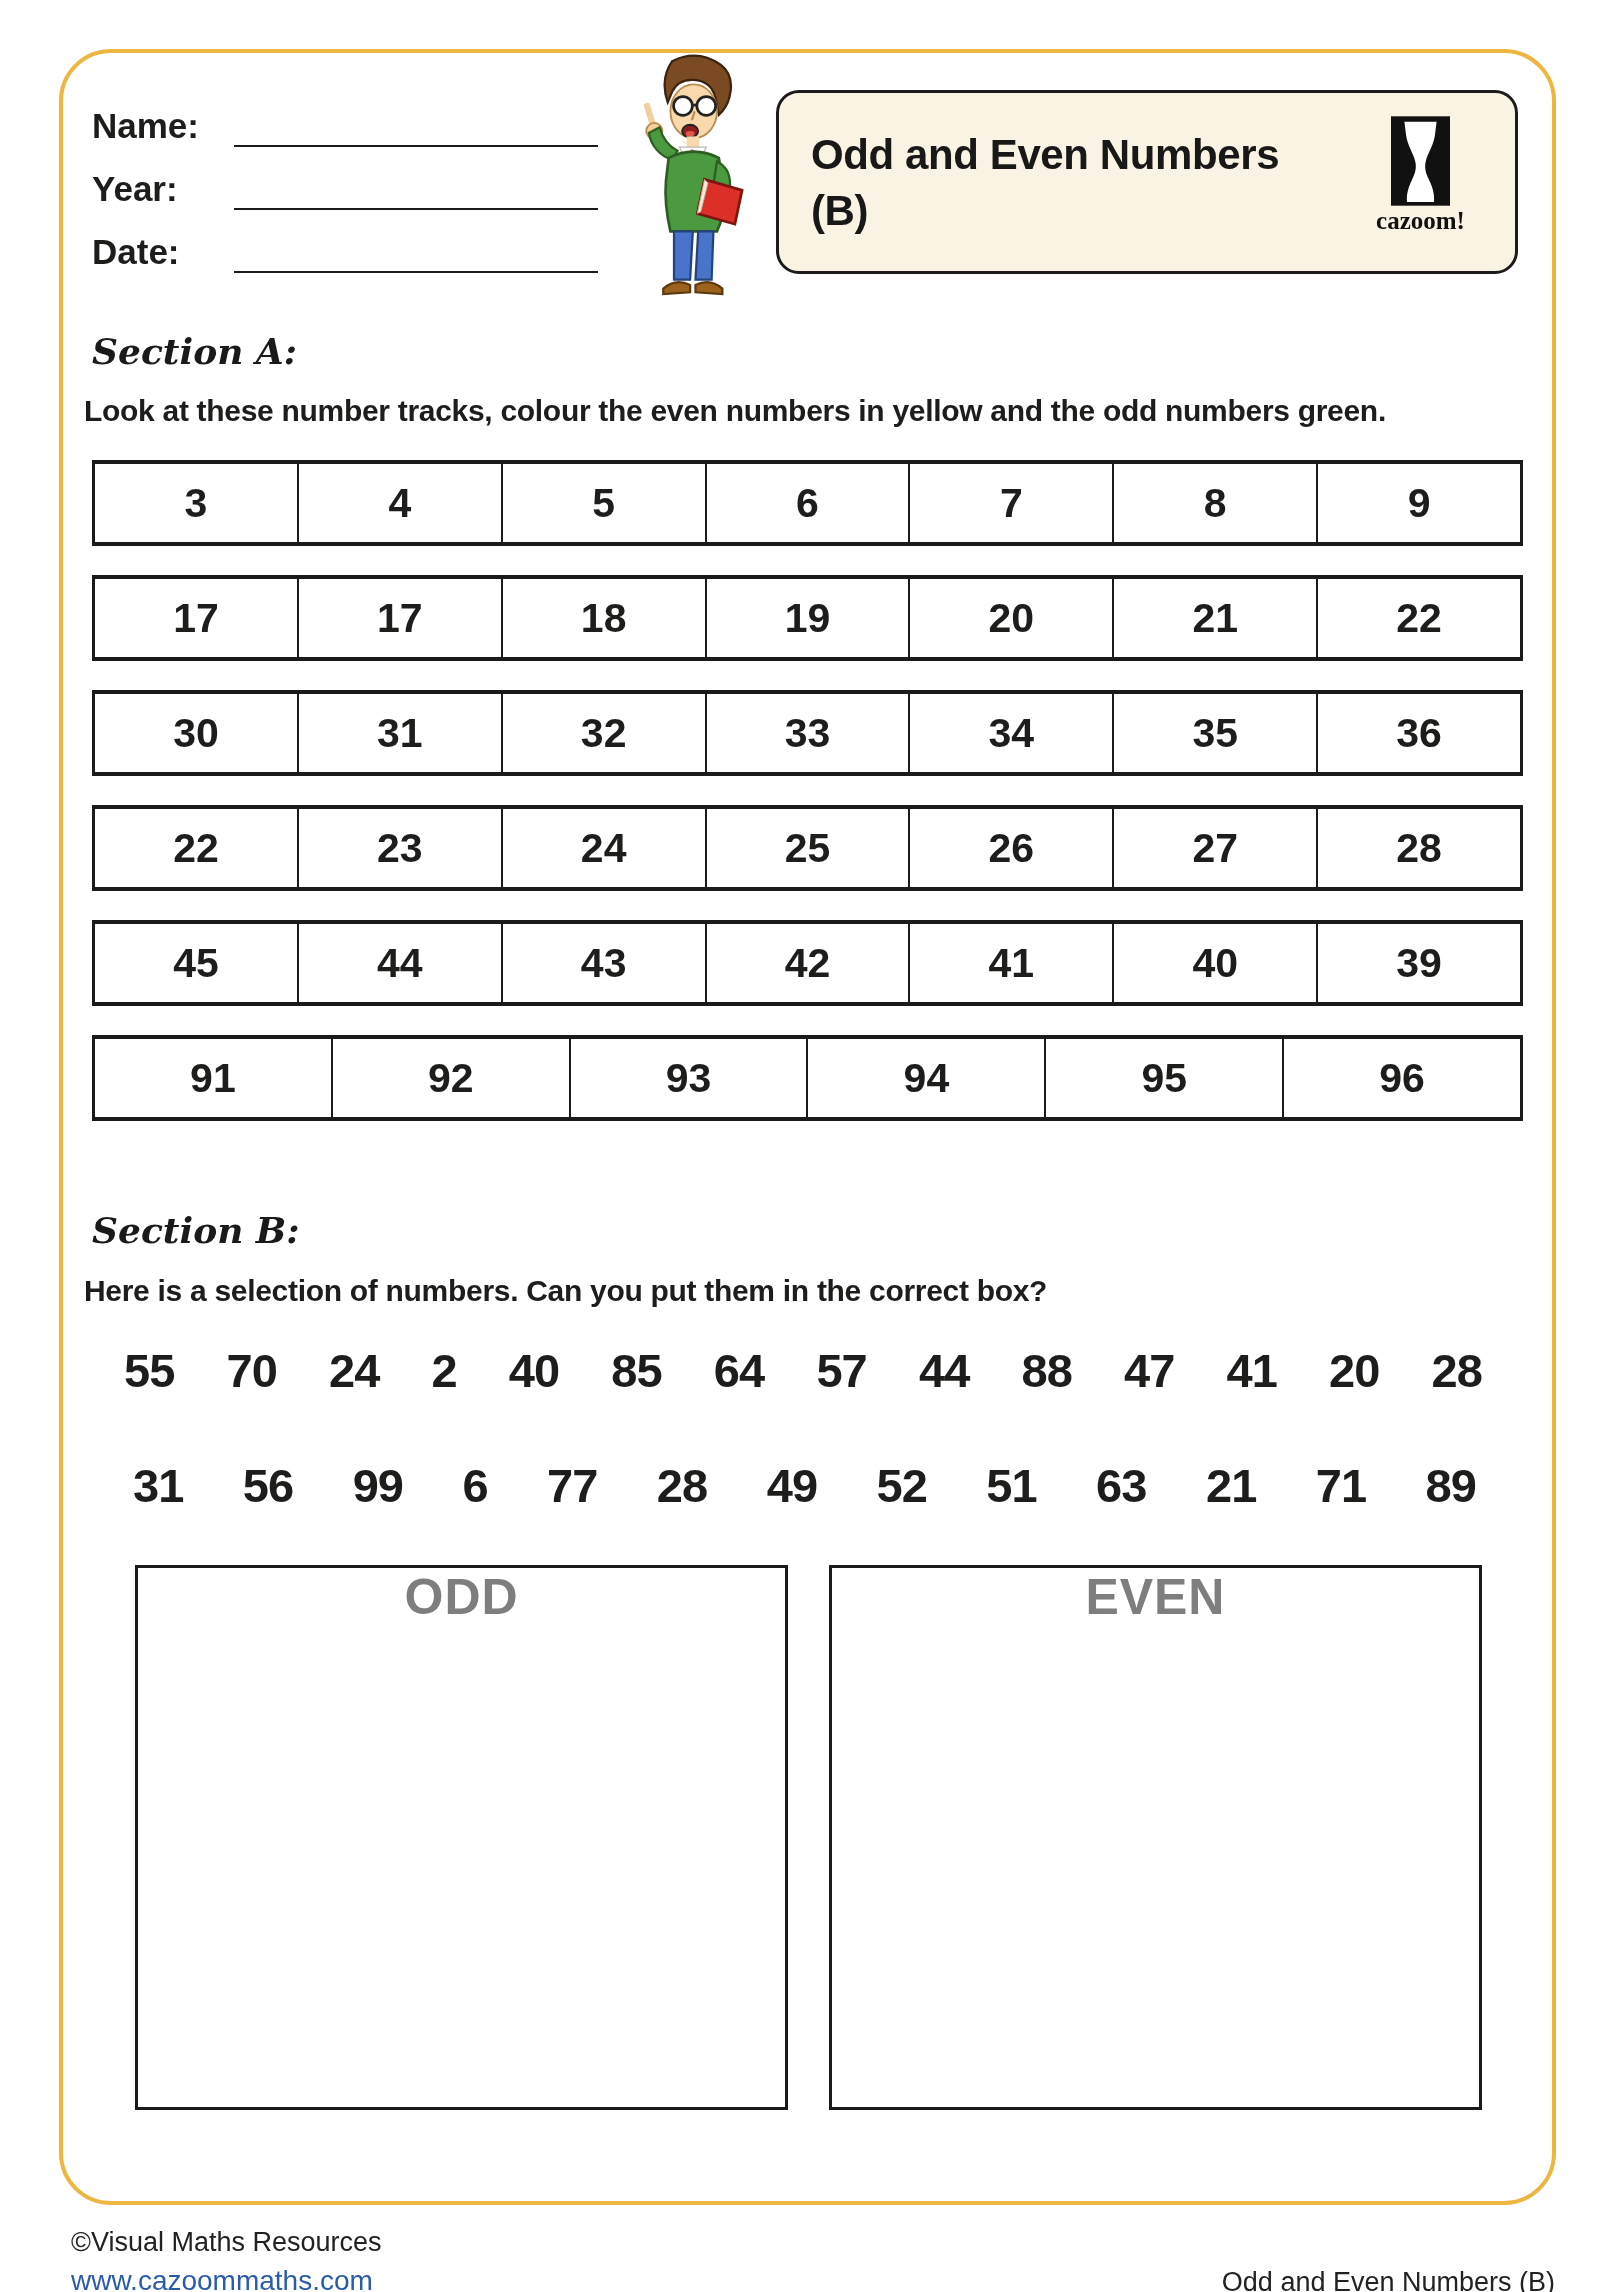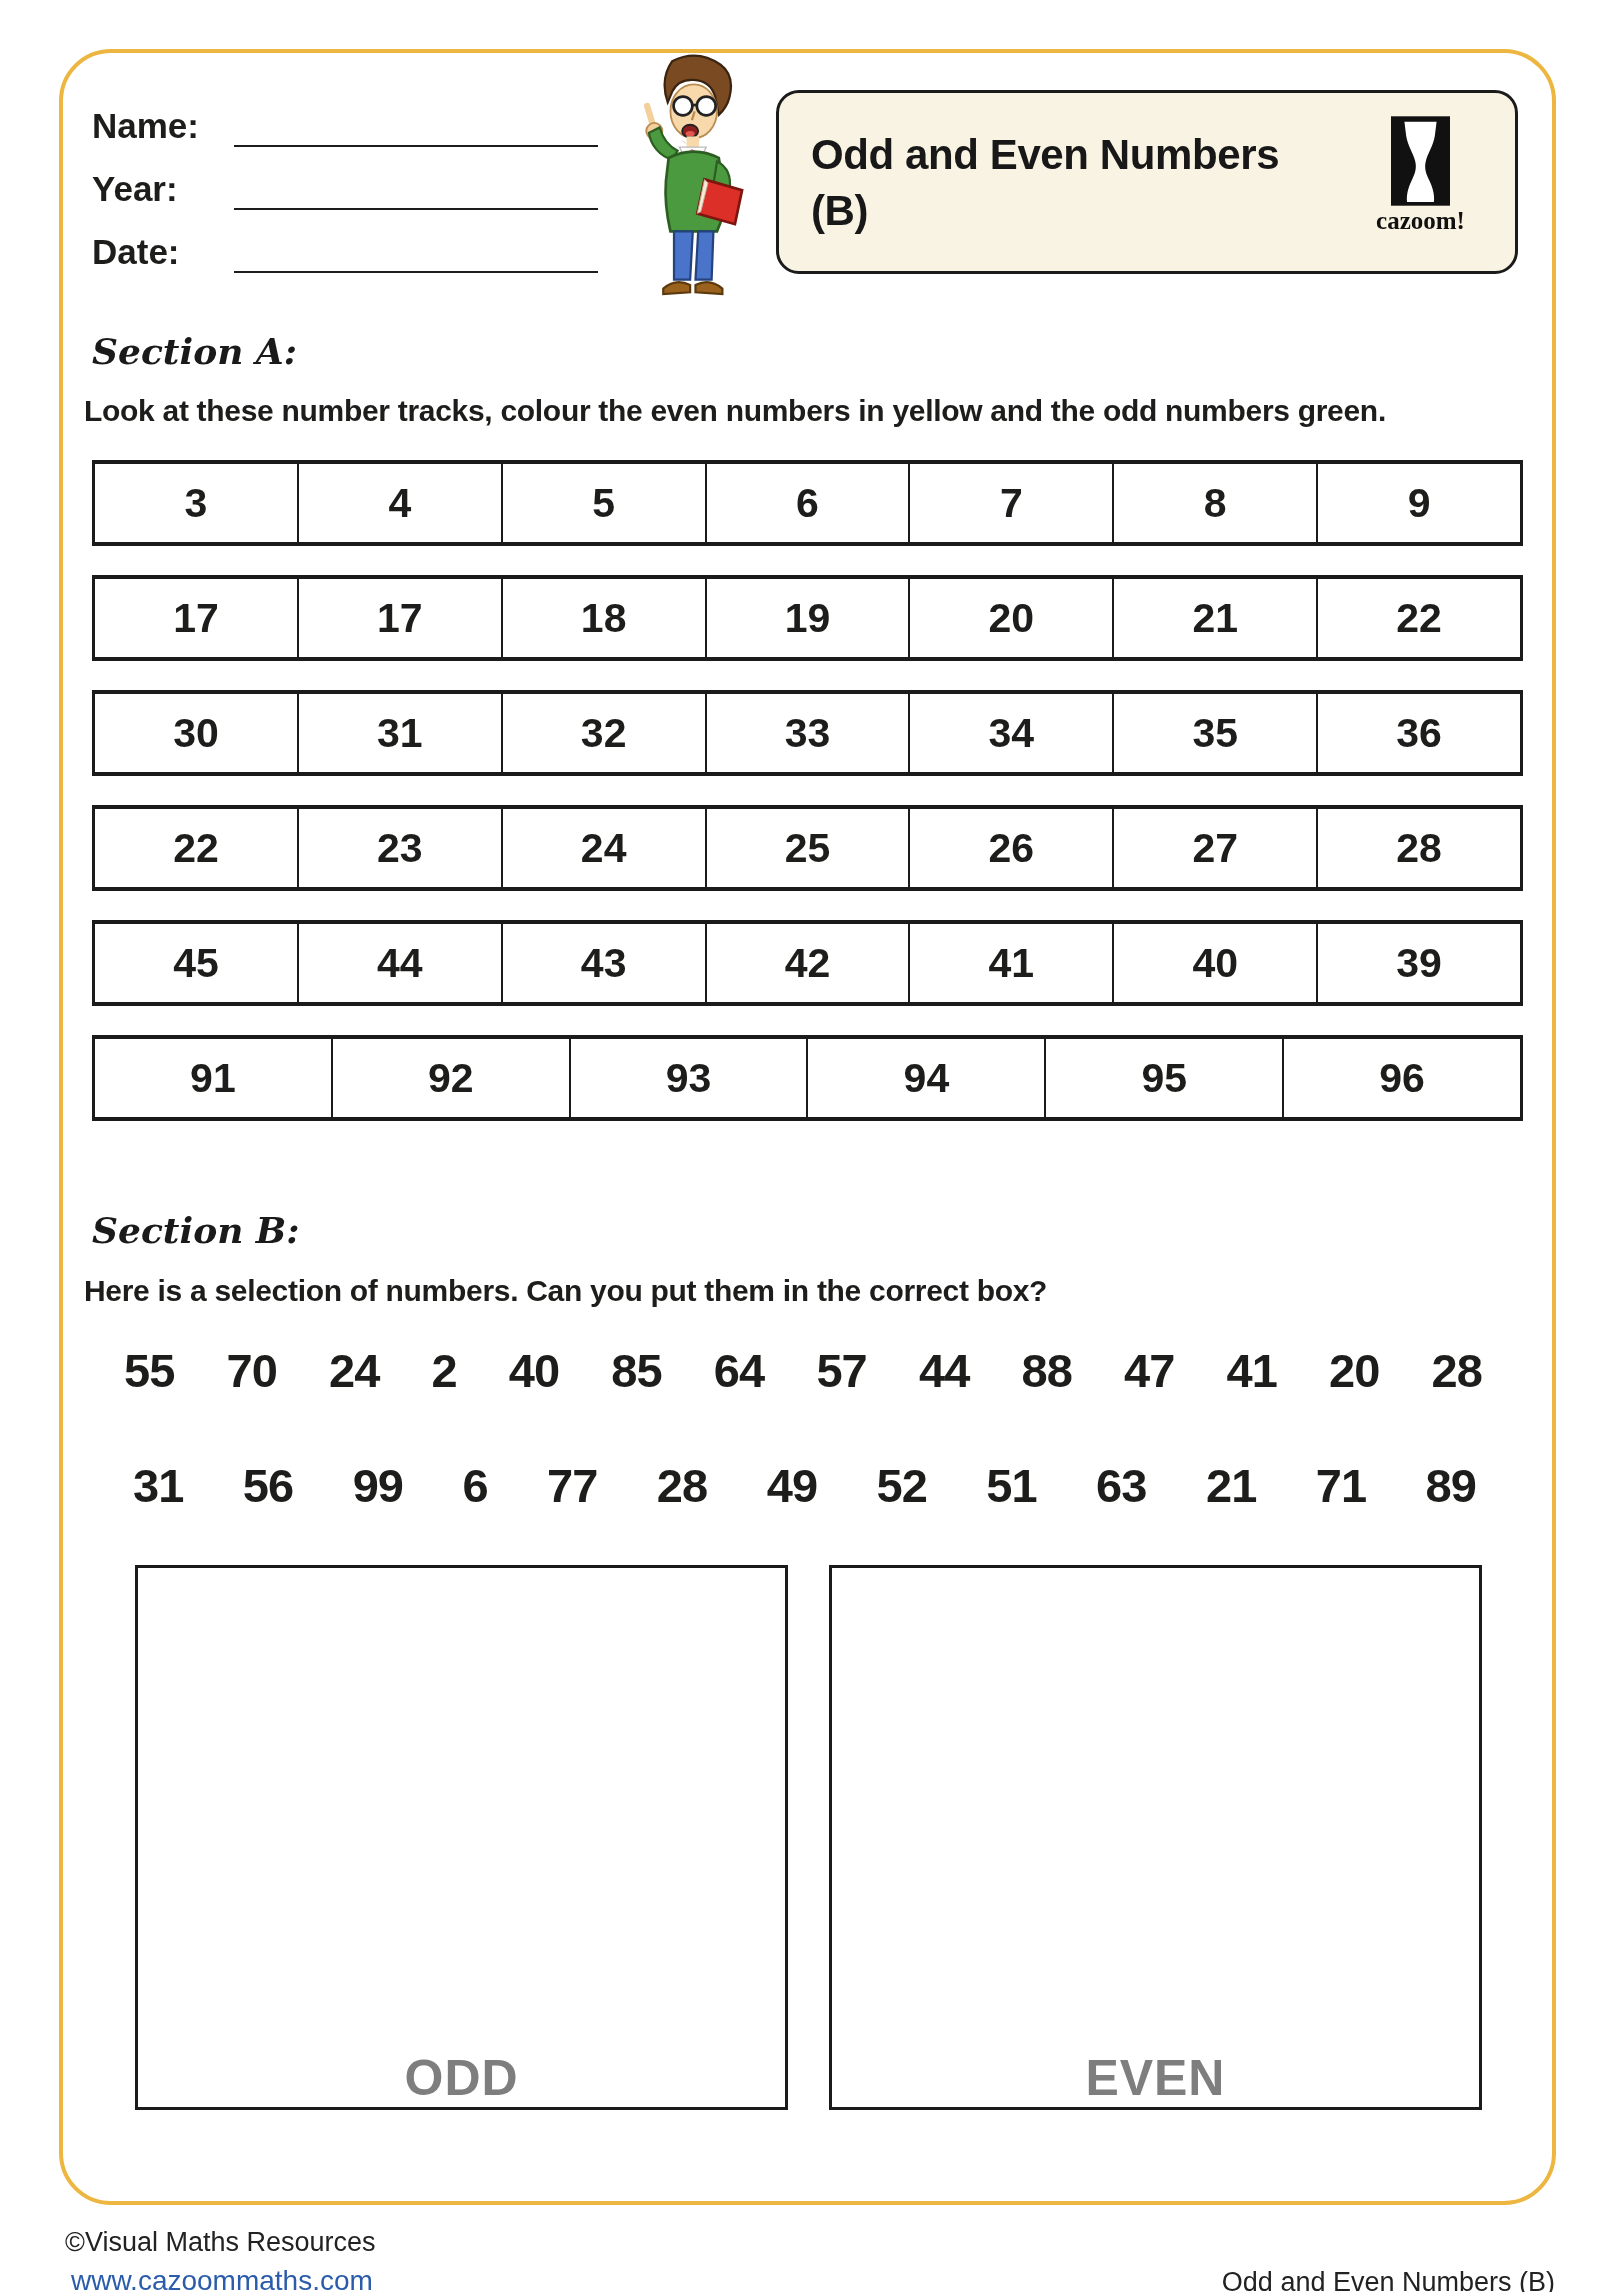--- a/index.html
+++ b/index.html
@@ -58,27 +58,27 @@
     position:absolute; display:flex; justify-content:space-between;
     font-size:47px; font-weight:bold; letter-spacing:-0.9px;
   }
   #numrow1 { left:124px; top:1343px; width:1358px;gap:32px; }
   #numrow2 { left:133px; top:1458px; width:1343px; }
 
   
   .sort-box {
     position:absolute; top:1565px; width:653px; height:545px; box-sizing:border-box;
     border:3.6px solid #1b1b1b; background:#ffffff;
-    display:flex; align-items:flex-end; justify-content:center;
+    display:flex; align-items:flex-start; justify-content:center;
   }
   #oddBox { left:135px; } #evenBox { left:829px; }
   .sort-label { font-size:50px; font-weight:bold; color:#7e7e7e; letter-spacing:0.9px; }
 
   
-  .footer-copy { position:absolute; left:65px; top:2227px; font-size:27px; color:#222; }
+  .footer-copy { position:absolute; left:71px; top:2227px; font-size:27px; color:#222; }
   .footer-link { position:absolute; left:71px; top:2265px; font-size:28px; color:#2b5cab; text-decoration:underline; cursor:pointer; }
   .footer-right { position:absolute; right:61px; top:2267px; font-size:27px; color:#222; }
 
   .teacher { position:absolute; left:622px; top:54px; }
 </style>
 </head>
 <body>
 
 <div class="page-border"></div>
 

